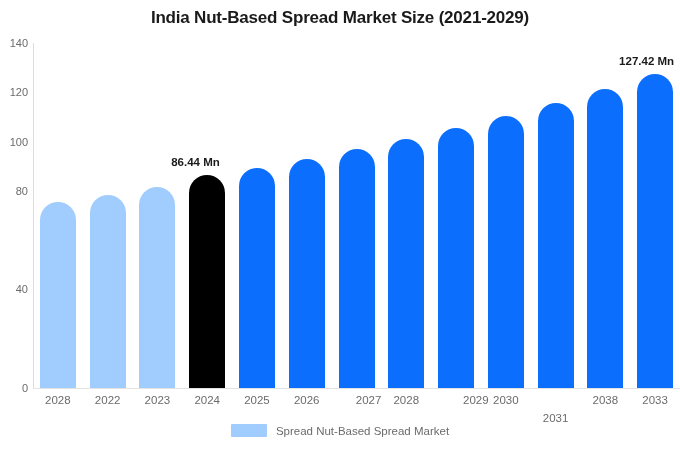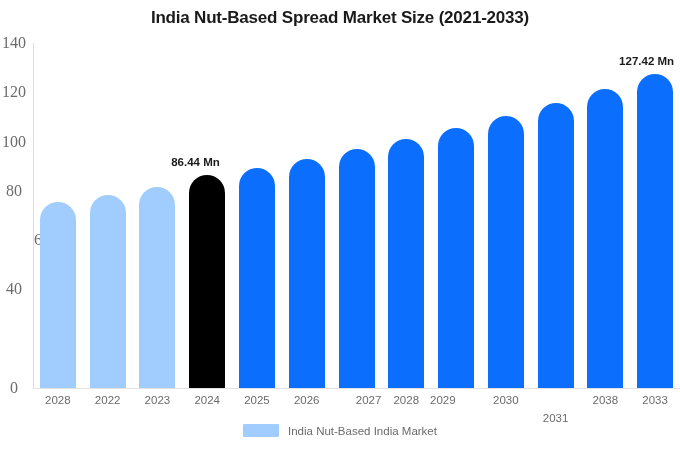--- a/index.html
+++ b/index.html
@@ -53,25 +53,24 @@
     left: 33px;
     top: 388px;
     width: 647px;
     height: 1px;
     background: #e4e4e4;
   }
   .y-tick-wrap {
     position: absolute;
     left: 0;
     width: 28px;
-    text-align: center;
-    font-size: 16px;
+    text-align: right;
+    font-size: 11px;
     color: #6b6b6b;
     transform: translateY(-50%);
-    font-family: Liberation Serif, serif;
   }
 
   
   .bar {
     position: absolute;
     bottom: 0;
     border-top-left-radius: 18px;
     border-top-right-radius: 18px;
   }
 
@@ -113,21 +112,21 @@
   #legend-label {
     font-size: 11.5px;
     color: #6b6b6b;
   }
 </style>
 </head>
 <body>
 
 <div id="chart-root">
 
-  <div id="chart-title">India Nut-Based Spread Market Size (2021-2033)</div>
+  <div id="chart-title">India Nut-Based Spread Market Size (2021-2029)</div>
 
   <div id="y-axis-line"></div>
   <div id="x-axis-line"></div>
 
   <div id="y-ticks">
       <div class="y-tick-wrap" style="top: 388px;">0</div>
       <div class="y-tick-wrap" style="top: 320px; margin-left: 40px;">20</div>
       <div class="y-tick-wrap" style="top: 289.429px;">40</div>
       <div class="y-tick-wrap" style="top: 240.143px; padding-left: 28px;">60</div>
       <div class="y-tick-wrap" style="top: 190.857px;">80</div>
@@ -154,30 +153,30 @@
 
   <div id="x-ticks">
       <div class="x-tick-label" style="left: 33px; width: 49.7692px;">2028</div>
       <div class="x-tick-label" style="left: 82.7692px; width: 49.7692px;">2022</div>
       <div class="x-tick-label" style="left: 132.538px; width: 49.7692px;">2023</div>
       <div class="x-tick-label" style="left: 182.308px; width: 49.7692px;">2024</div>
       <div class="x-tick-label" style="left: 232.077px; width: 49.7692px;">2025</div>
       <div class="x-tick-label" style="left: 281.846px; width: 49.7692px;">2026</div>
       <div class="x-tick-label" style="left: 331.615px; width: 49.7692px; text-align: right;">2027</div>
       <div class="x-tick-label" style="left: 381.385px; width: 49.7692px;">2028</div>
-      <div class="x-tick-label" style="left: 418px; width: 49.7692px;">2029</div>
+      <div class="x-tick-label" style="left: 451px; width: 49.7692px;">2029</div>
       <div class="x-tick-label" style="left: 480.923px; width: 49.7692px;">2030</div>
       <div class="x-tick-label" style="left: 530.692px; width: 49.7692px; margin-top: 18px;">2031</div>
       <div class="x-tick-label" style="left: 580.462px; width: 49.7692px;">2038</div>
       <div class="x-tick-label" style="left: 630.231px; width: 49.7692px;">2033</div>
     </div>
 
   <div id="data-labels">
       <div class="data-label" style="top: 155.987px; left: 171.192px;">86.44 Mn</div>
       <div class="data-label" style="top: 55.0007px; left: 619.115px;">127.42 Mn</div>
     </div>
 
   <div id="legend">
     <div id="legend-swatch" style="background: rgb(160, 205, 253);"></div>
-    <div id="legend-label">India Nut-Based India Market</div>
+    <div id="legend-label">Spread Nut-Based Spread Market</div>
   </div>
 
 </div>
 
 </body></html>

